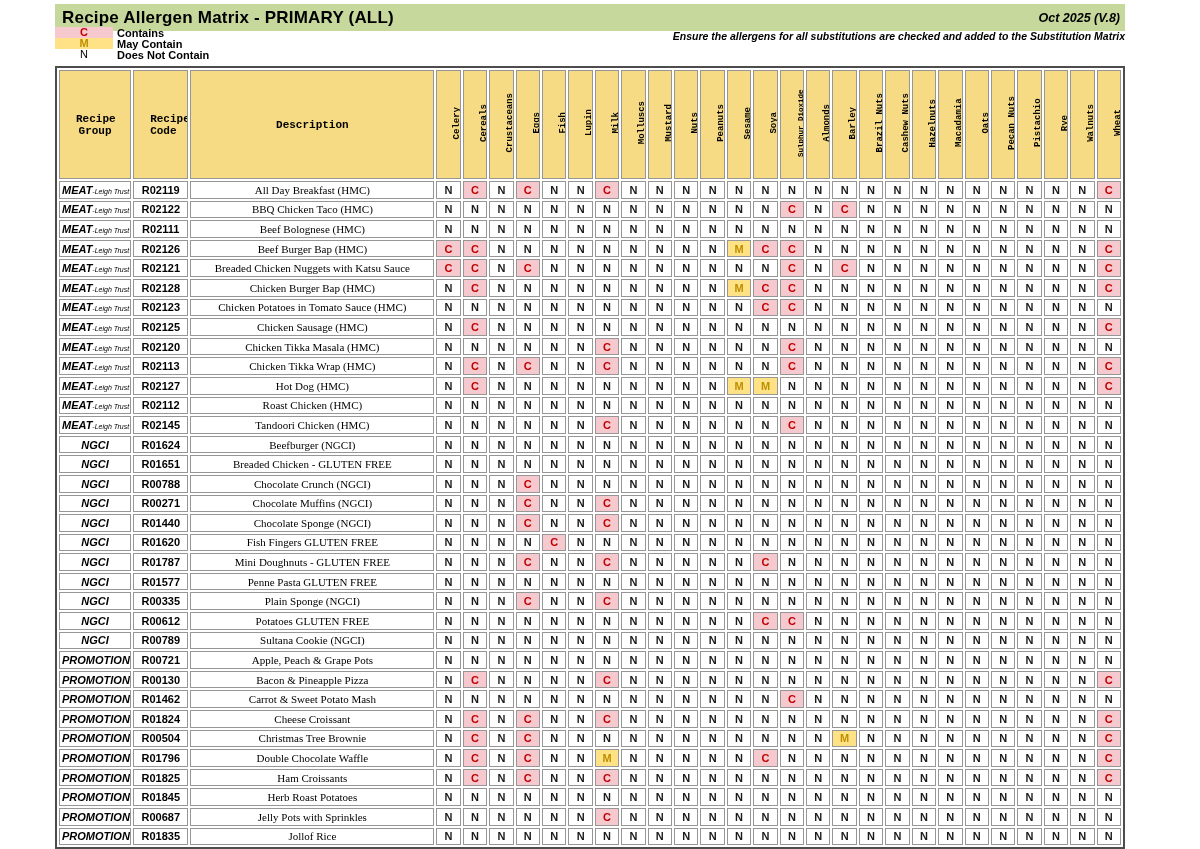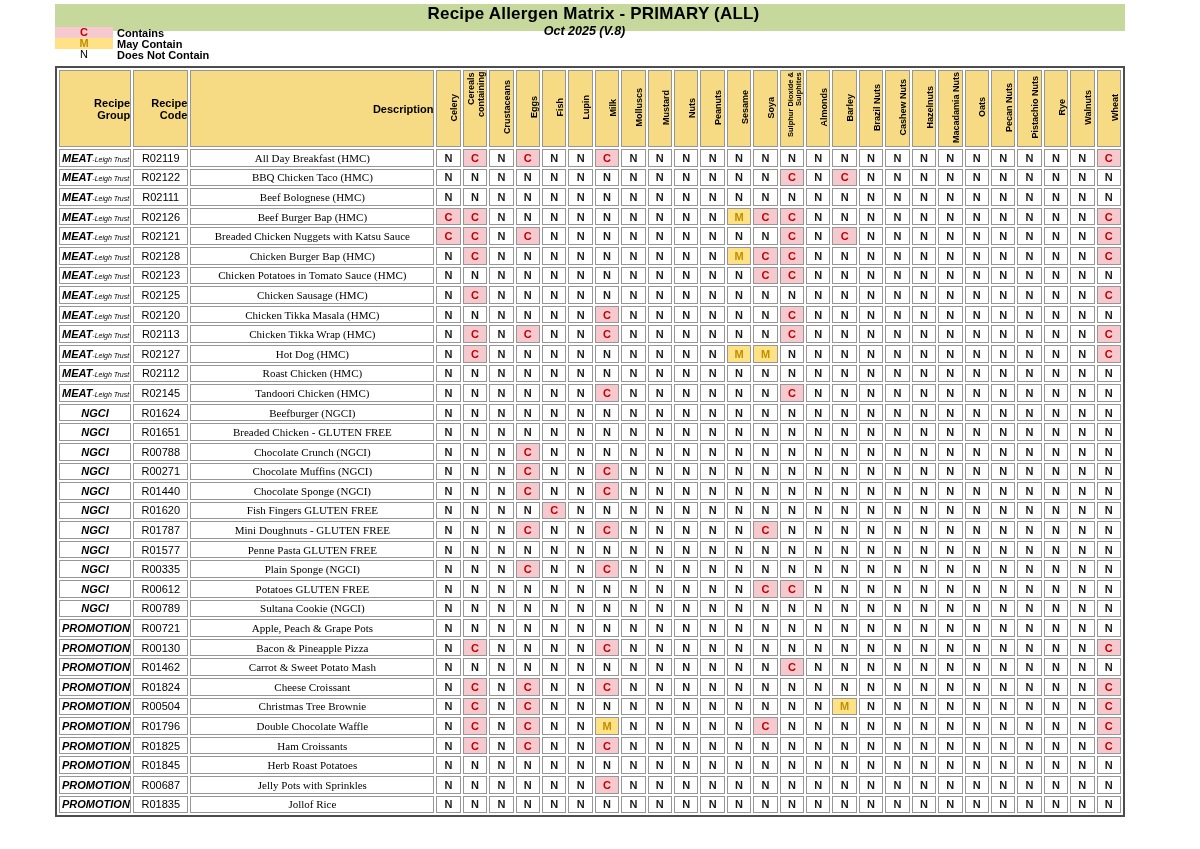--- a/index.html
+++ b/index.html
@@ -3,58 +3,58 @@
 <meta charset="utf-8">
 <style>
   html,body{margin:0;padding:0;}
   body{
     width:1200px;height:849px;position:relative;background:#ffffff;
     font-family:"Liberation Sans",sans-serif;color:#000;overflow:hidden;
   }
   .title-bar{
     position:absolute;left:55px;top:4px;width:1070px;height:27px;
     background:var(--title-bg,#C6D89B);
-    display:flex;align-items:center;justify-content:space-between;box-sizing:border-box;flex-direction:column;
+    display:flex;align-items:center;justify-content:space-between;box-sizing:border-box;
   }
   .title{font-size:17px;font-weight:bold;padding-left:7px;letter-spacing:0.2px;}
-  .version{font-size:12.5px;font-weight:bold;font-style:italic;padding-right:11px;}
+  .version{font-size:12.5px;font-weight:bold;font-style:italic;padding-right:5px;}
   .legend{position:absolute;left:55px;top:27px;}
   .legend-row{display:flex;align-items:center;height:11px;margin-bottom:0px;}
   .legend-swatch{width:58px;text-align:center;font-weight:bold;font-size:11px;line-height:11px;}
   .legend-swatch.contains{background:var(--contains-bg,#F6C9CF);color:var(--contains-text,#C00000);}
   .legend-swatch.may{background:var(--may-bg,#FFE285);color:var(--may-text,#BF8F00);}
   .legend-swatch.not{background:transparent;color:#000;font-weight:normal;}
   .legend-label{margin-left:4px;font-weight:bold;font-size:11px;}
   .info{
     position:absolute;right:75px;top:30px;text-align:right;
     font-size:10.5px;font-style:italic;font-weight:bold;line-height:13px;
   }
   table.matrix{
     position:absolute;left:55px;top:66px;width:1070px;
     border-collapse:separate;border-spacing:2px;
     border:2px solid #4d4d4d;background:#fff;table-layout:fixed;
   }
   .matrix th,.matrix td{border:1px solid #969696;overflow:hidden;box-sizing:content-box;}
   .matrix thead th{
     background:var(--header-bg,#F7DB84);font-weight:bold;font-size:11px;
-    height:75px;vertical-align:middle;text-align:right;padding:0;
+    height:75px;vertical-align:middle;text-align:center;padding:16px;font-family:Liberation Mono, monospace;
   }
   .matrix thead th.vert span{
     writing-mode:vertical-rl;transform:rotate(180deg);
     font-size:9px;line-height:9.5px;display:inline-block;
     max-height:72px;white-space:normal;font-weight:bold;
   }
   .matrix thead th.vert.small span{font-size:7.5px;line-height:8px;}
   .matrix tbody td{
     height:15.6px;font-size:11px;text-align:center;padding:0 2px;
     white-space:nowrap;vertical-align:middle;
   }
   td.group{font-style:italic;font-weight:bold;font-size:8.5px;}
   td.group .suffix{font-size:7px;font-weight:normal;}
-  td.code{font-size:11.5px;text-align:left;padding-left:3px;}
+  td.code{font-size:11.5px;text-align:left;padding-left:3px;font-weight:bold;}
   td.desc{text-align:left;font-size:11.5px;padding-left:4px;font-family:Liberation Serif, serif;}
   td.cell{font-weight:bold;font-size:10px;color:#1a1a1a;}
   td.cell.c{background:var(--contains-bg,#F6C9CF);color:var(--contains-text,#C00000);}
   td.cell.m{background:var(--may-bg,#FFE285);color:var(--may-text,#BF8F00);}
 </style>
 </head>
 <body style="--title-bg: #C6D89B; --header-bg: #F7DB84; --contains-bg: #F6C9CF; --contains-text: #C00000; --may-bg: #FFE285; --may-text: #BF8F00;">
 
 <div class="title-bar">
   <span class="title">Recipe Allergen Matrix - PRIMARY (ALL)</span>
@@ -70,20 +70,21 @@
     <span class="legend-swatch may">M</span>
     <span class="legend-label">May Contain</span>
   </div>
   <div class="legend-row">
     <span class="legend-swatch not">N</span>
     <span class="legend-label">Does Not Contain</span>
   </div>
 </div>
 
 <div class="info">
+  <div>Ensure the allergens for all substitutions are checked and added to the Substitution Matrix</div>
 </div>
 
 <table class="matrix">
   <colgroup id="matrix-cols">
       <col style="width: 68px;">
       <col style="width: 52px;">
       <col style="width: 230px;">
       <col style="width: 23px;">
       <col style="width: 23px;">
       <col style="width: 23px;">

